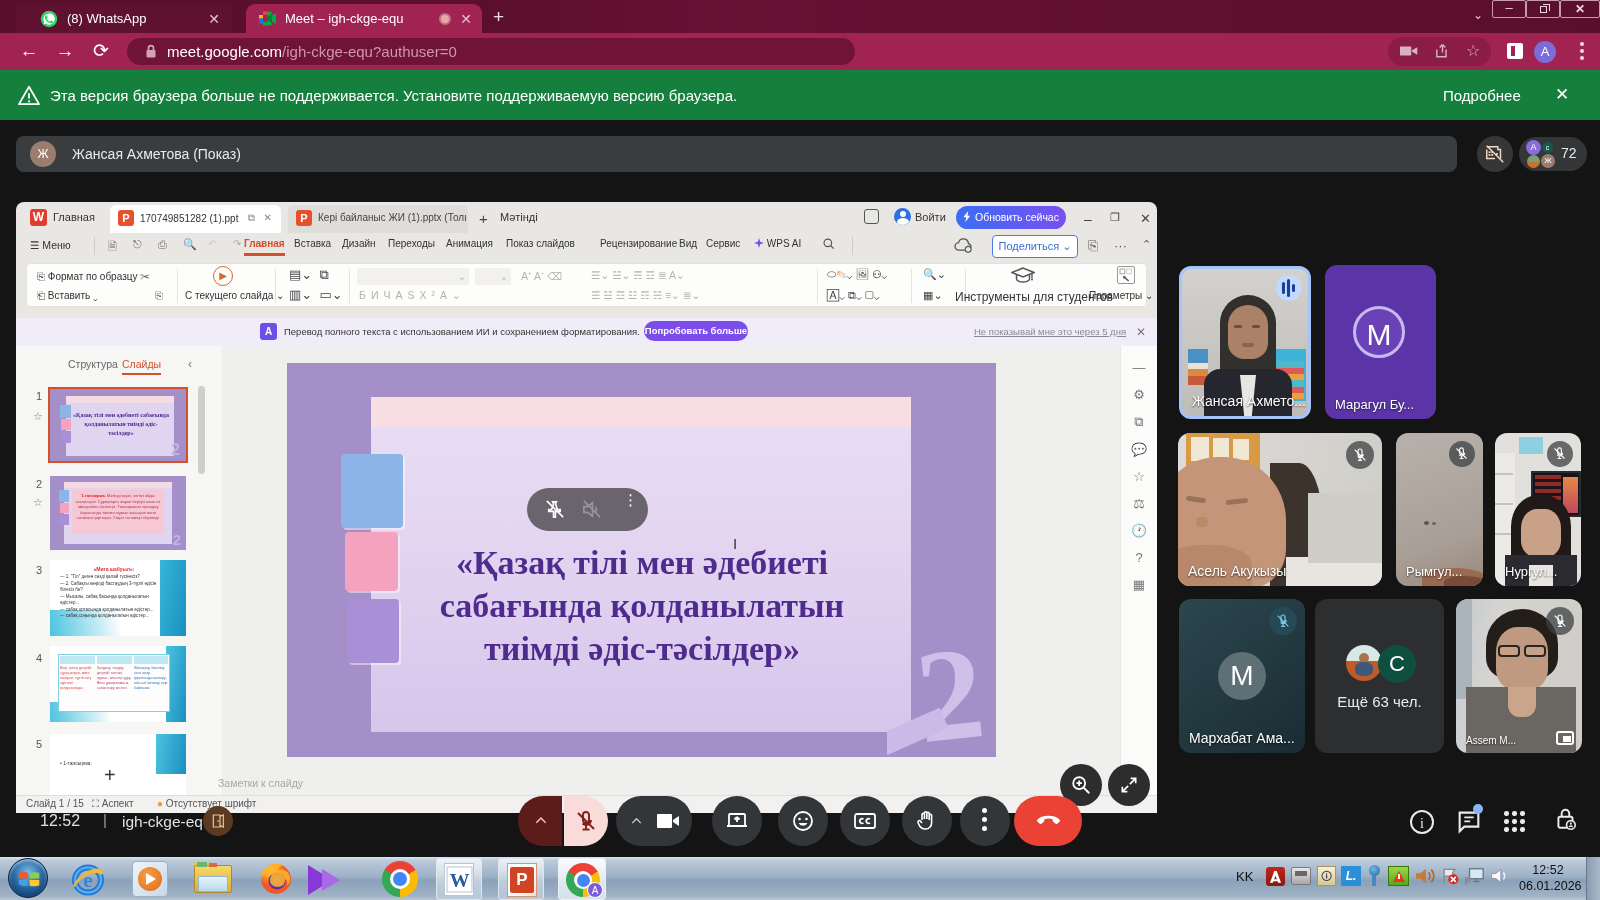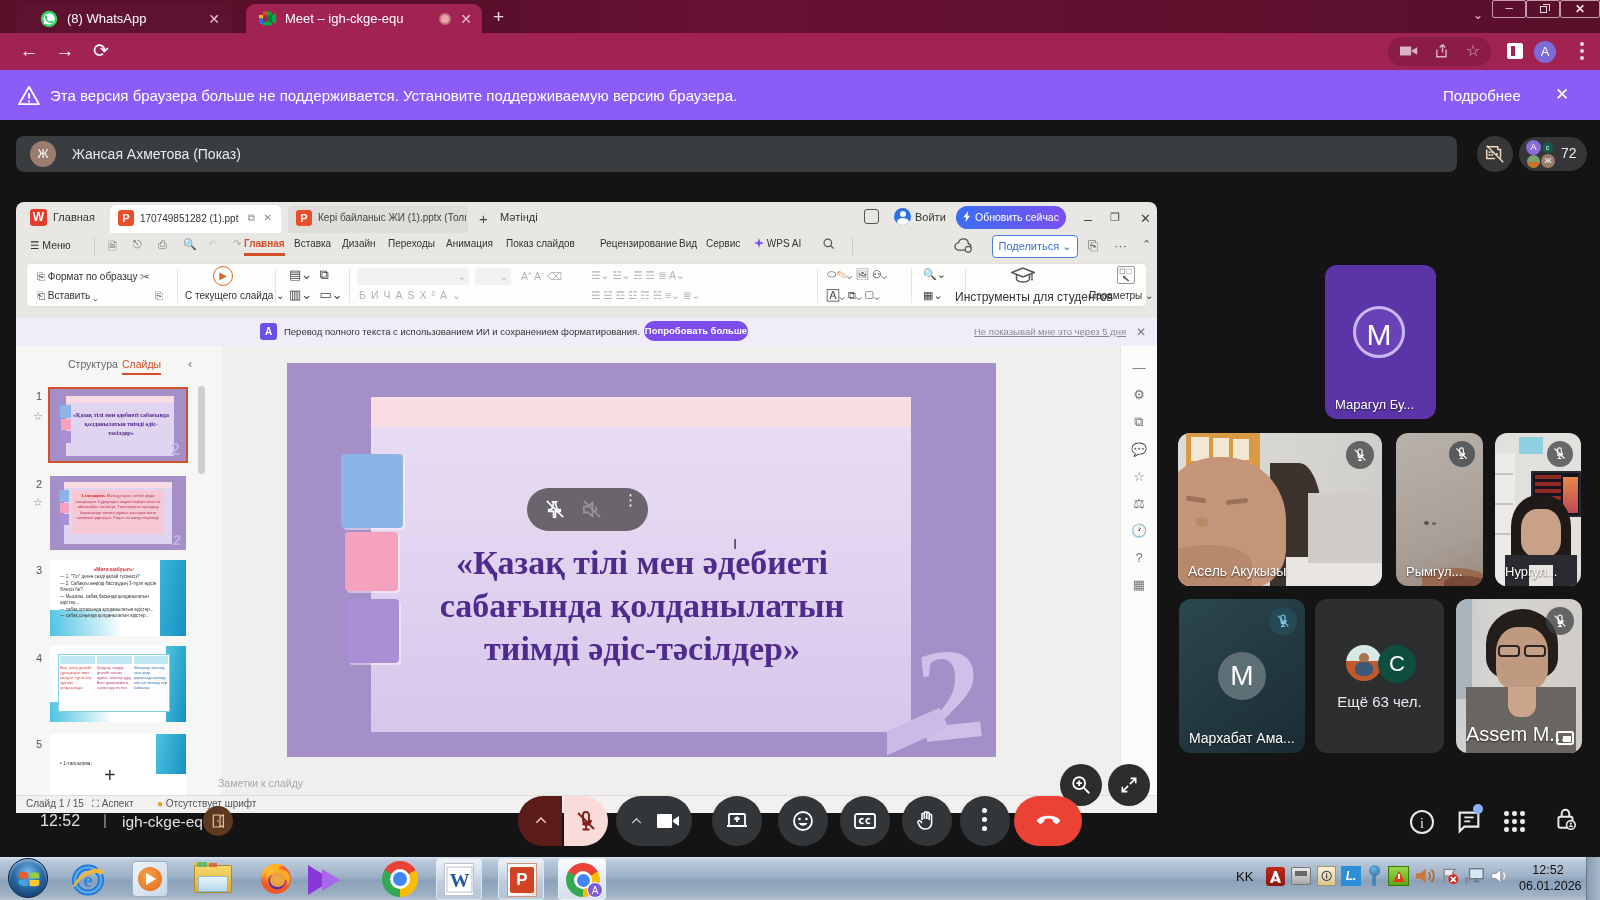--- a/index.html
+++ b/index.html
@@ -14,21 +14,21 @@
   #tab1 { left:16px; top:4px; height:29px; width:216px; background:#5f1130; border-radius:9px 9px 0 0; }
   #tab2 { left:246px; top:4px; height:29px; width:236px; background:#a02351; border-radius:9px 9px 0 0; }
   .tabx { color:#e8c2d2; font-size:14px; }
 
   
   #urlrow { position:absolute; left:0; top:33px; width:1600px; height:37px; background:#a02351; }
   #urlfield { position:absolute; left:127px; top:5px; width:728px; height:27px; background:#6f1337; border-radius:14px; display:flex; align-items:center; }
   .navbtn { position:absolute; top:3px; width:30px; height:30px; color:#fff; font-size:19px; text-align:center; line-height:30px; }
 
   
-  #banner { position:absolute; left:0; top:70px; width:1600px; height:50px; background:#8b5cf6; color:#fff; }
+  #banner { position:absolute; left:0; top:70px; width:1600px; height:50px; background:#15803d; color:#fff; }
 
   
   #meettop { position:absolute; left:16px; top:136px; width:1441px; height:36px; background:#3a3d40; border-radius:8px; }
 
   
   #wps { position:absolute; left:16px; top:202px; width:1141px; height:611px; background:#e9e7e4; border-radius:8px 8px 0 0; font-size:10.5px; color:#333; }
 
   
   .tile { position:absolute; border-radius:12px; overflow:hidden; }
   .tname { position:absolute; left:10px; bottom:7px; color:#fff; font-size:13px; text-shadow:0 1px 2px rgba(0,0,0,.7); white-space:nowrap; }
@@ -81,20 +81,27 @@
           <div style="position:absolute;left:16px;top:2.5px;width:7px;height:7px;border-top:1.3px solid #f0d8e2;border-right:1.3px solid #f0d8e2"></div>
         </div>
       <div style="width:40px;height:18px;border:1px solid #c79aae;border-radius:2px;color:#f0d8e2;text-align:center;line-height:16px;font-size:12px;font-weight:bold">✕</div>
     </div>
   </div>
 
   <div id="urlrow">
     <div class="navbtn" style="left:14px">←</div>
     <div class="navbtn" style="left:50px">→</div>
     <div class="navbtn" style="left:86px">⟳</div>
+    <div id="urlfield">
+      <svg style="margin-left:18px" width="12" height="15" viewBox="0 0 24 30">
+          <rect x="3" y="12" width="18" height="15" rx="2.5" fill="#cfa3b5"></rect>
+          <path d="M7 12V8a5 5 0 0110 0v4" stroke="#cfa3b5" stroke-width="3.5" fill="none"></path>
+        </svg>
+      <span style="margin-left:10px;color:#fff;font-size:15px">meet.google.com<span style="color:#d095ab">/igh-ckge-equ?authuser=0</span></span>
+    </div>
     <div style="position:absolute;left:1388px;top:4px;width:103px;height:29px;background:#8a1c45;border-radius:15px"></div>
     <svg style="position:absolute;left:1400px;top:10px" width="18" height="16" viewBox="0 0 24 18">
         <path d="M1 3h13a1 1 0 011 1v10a1 1 0 01-1 1H1a1 1 0 01-1-1V4a1 1 0 011-1zm15 5l7-4v10l-7-4z" fill="#d9b3c2"></path>
       </svg>
     <svg style="position:absolute;left:1434px;top:9px" width="17" height="18" viewBox="0 0 24 24">
         <path d="M4 10v10h13V10M12 14V3m0 0l-4 4m4-4l4 4" stroke="#d9b3c2" stroke-width="2" fill="none"></path>
       </svg>
     <div style="position:absolute;left:1466px;top:8px;color:#d9b3c2;font-size:16px">☆</div>
     <div style="position:absolute;left:1507px;top:10px;width:16px;height:16px;background:#fff;border-radius:2px">
         <div style="position:absolute;left:3.5px;top:3px;width:4px;height:10px;background:#a02351"></div>
@@ -385,20 +392,38 @@
       </div>
     </div>
 
     <div style="position:absolute;left:0;top:593px;width:1141px;height:18px;background:#f2f1f0;border-top:1px solid #e0dedc;font-size:10px;color:#555">
       <div style="position:absolute;left:10px;top:2px">Слайд 1 / 15</div>
       <div style="position:absolute;left:76px;top:2px">⛶ Аспект</div>
       <div style="position:absolute;left:141px;top:2px"><span style="color:#e8a020">●</span> Отсутствует шрифт</div>
     </div>
   </div>
 
+  <div class="tile" style="left:1179px;top:266px;width:132px;height:153px;border:3px solid #a5c5f8;background:linear-gradient(#d2d1ce,#bdbcb8)">
+    <div style="position:absolute;left:6px;top:80px;width:20px;height:36px;background:linear-gradient(#4a90c4 40%,#e8e2d4 40% 55%,#d88a40 55% 75%,#c85838 75%)"></div>
+    <div style="position:absolute;left:84px;top:80px;width:40px;height:52px;background:#3fb2d8"></div>
+    <div style="position:absolute;left:86px;top:92px;width:36px;height:38px;background:repeating-linear-gradient(#50b8c8 0 7px,#e05858 7px 13px,#e8a040 13px 19px),repeating-linear-gradient(90deg,rgba(255,255,255,.35) 0 2px,transparent 2px 9px)"></div>
+    <div style="position:absolute;left:38px;top:26px;width:56px;height:74px;background:#32302c;border-radius:28px 28px 0 0"></div>
+    <div style="position:absolute;left:46px;top:36px;width:40px;height:54px;background:#ab8168;border-radius:20px 20px 16px 16px"></div>
+    <div style="position:absolute;left:52px;top:56px;width:8px;height:3px;background:#6b4f3e;border-radius:2px"></div>
+    <div style="position:absolute;left:70px;top:56px;width:8px;height:3px;background:#6b4f3e;border-radius:2px"></div>
+    <div style="position:absolute;left:60px;top:74px;width:12px;height:4px;background:#8a6450;border-radius:2px"></div>
+    <div style="position:absolute;left:22px;top:100px;width:88px;height:53px;background:#26262e;border-radius:16px 16px 0 0"></div>
+    <div style="position:absolute;left:58px;top:106px;width:16px;height:47px;background:#e8e6e2;clip-path:polygon(0 0,100% 0,70% 100%,30% 100%)"></div>
+    <div style="position:absolute;right:6px;top:6px;width:26px;height:26px;border-radius:50%;background:#c4dafc">
+      <span style="position:absolute;left:6px;top:7px;width:3px;height:12px;background:#1a3d9e;border-radius:2px"></span>
+      <span style="position:absolute;left:11px;top:4px;width:3px;height:18px;background:#1a3d9e;border-radius:2px"></span>
+      <span style="position:absolute;left:16px;top:9px;width:3px;height:8px;background:#1a3d9e;border-radius:2px"></span>
+    </div>
+    <div class="tname" style="font-size:14px">Жансая Ахмето...</div>
+  </div>
 
   <div class="tile" style="left:1325px;top:265px;width:111px;height:154px;background:#5b35a8">
     <div style="position:absolute;left:28px;top:41px;width:52px;height:52px;border-radius:50%;border:3px solid #c9b8f0;background:#6a42b8;color:#fff;font-size:30px;text-align:center;line-height:52px;font-weight:400">M</div>
     <div class="tname">Марагул Бу...</div>
   </div>
 
 
   <div class="tile" style="left:1178px;top:433px;width:204px;height:153px;background:linear-gradient(100deg,#dedcd8,#cfcdc8)">
     <div style="position:absolute;left:8px;top:0px;width:74px;height:64px;background:#d89a44;border-bottom:4px solid #4a80c8"></div>
     <div style="position:absolute;left:13px;top:4px;width:18px;height:24px;background:#f0e8d4"></div>
@@ -475,21 +500,21 @@
     <div style="position:absolute;left:30px;top:10px;width:72px;height:70px;background:#241e1a;border-radius:50% 50% 30% 30%"></div>
     <div style="position:absolute;left:40px;top:28px;width:52px;height:62px;background:#c09a80;border-radius:40% 40% 32% 32%"></div>
     <div style="position:absolute;left:42px;top:46px;width:22px;height:12px;border:2.5px solid #2a2520;border-radius:4px;background:rgba(255,255,255,.08)"></div>
     <div style="position:absolute;left:68px;top:46px;width:22px;height:12px;border:2.5px solid #2a2520;border-radius:4px;background:rgba(255,255,255,.08)"></div>
     <div style="position:absolute;left:10px;top:88px;width:110px;height:66px;background:#6a6662"></div>
     <div style="position:absolute;left:52px;top:88px;width:28px;height:30px;background:#caa58c;border-radius:0 0 40% 40%"></div>
     <div class="micoff"><svg width="16" height="16" style="margin:6px" viewBox="0 0 24 24">
           <path d="M12 14a3 3 0 003-3V6a3 3 0 10-6 0v5a3 3 0 003 3zm5-3a5 5 0 01-8.5 3.5M12 17v3m-3 0h6" stroke="#fff" stroke-width="1.8" fill="none"></path>
           <path d="M4 4l16 16" stroke="#fff" stroke-width="1.8"></path>
         </svg></div>
-    <div class="tname" style="font-size:20px">Assem M...</div>
+    <div class="tname" style="font-size:10px">Assem M...</div>
     <div style="position:absolute;right:8px;bottom:8px;width:18px;height:14px;border:2px solid #fff;border-radius:3px">
         <div style="position:absolute;right:1px;bottom:1px;width:8px;height:6px;background:#fff"></div>
       </div>
   </div>
 
   <div class="abs" style="left:1060px;top:764px;width:42px;height:42px;border-radius:50%;background:#2d2d2d;color:#fff">
     <svg style="margin:10px" width="22" height="22" viewBox="0 0 24 24">
         <circle cx="10" cy="10" r="6.5" stroke="#fff" stroke-width="2" fill="none"></circle>
         <path d="M15 15l6 6M7 10h6M10 7v6" stroke="#fff" stroke-width="2"></path>
       </svg>

